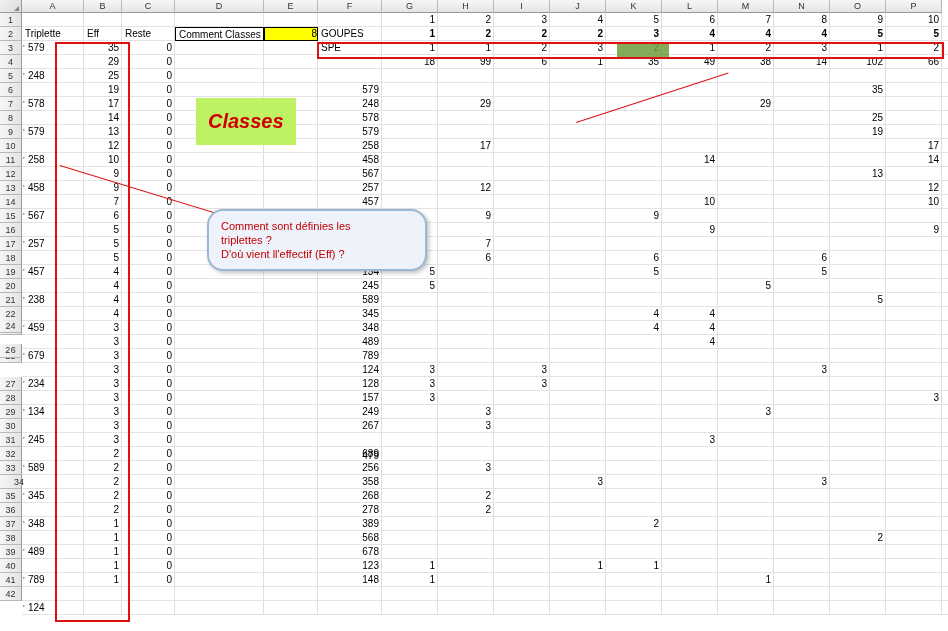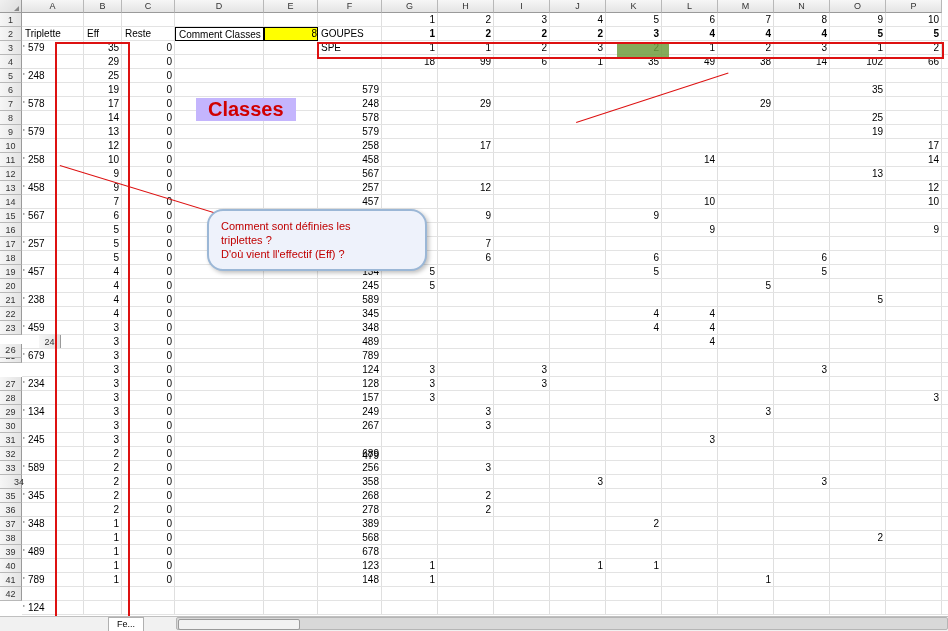--- a/index.html
+++ b/index.html
@@ -27,22 +27,22 @@
   .tick:before{content:"'";position:absolute;left:1px;top:0;color:#555;font-size:9px;}
 
   
   .redbox{position:absolute;border:2px solid #d11;box-sizing:border-box;pointer-events:none;}
   .greencell{position:absolute;background:#6f9c3d;opacity:.85;}
 
   
   .callout{position:absolute;background:#eef2fb;border:2px solid #9bb7d6;border-radius:16px;
            box-shadow:2px 2px 4px rgba(0,0,0,.25);color:#c00000;font-size:11px;
            padding:6px 10px;box-sizing:border-box;line-height:14px;}
-  .classes-title{position:absolute;background:#c4b5fd;color:#d00000;font-weight:bold;font-size:20px;
-                 padding:0 12px;border:0;}
+  .classes-title{position:absolute;background:#bef264;color:#d00000;font-weight:bold;font-size:20px;
+                 padding:12px 12px;border:0;font-style:italic;}
   .leader{position:absolute;background:#d11;height:1px;transform-origin:0 0;}
 
   
   .tabstrip{position:absolute;left:0;bottom:0;width:948px;height:14px;background:#f1f1f1;border-top:1px solid #c0c0c0;}
   .tab{position:absolute;bottom:0;height:13px;line-height:13px;font-size:9px;padding:0 8px;background:#fff;border:1px solid #b0b0b0;border-bottom:none;}
   .hscroll{position:absolute;bottom:1px;height:11px;background:#d8d8d8;border:1px solid #b5b5b5;border-radius:2px;}
   .hscroll-thumb{position:absolute;top:1px;height:9px;background:#f2f2f2;border:1px solid #9a9a9a;border-radius:2px;}
 </style>
 </head>
 <body>
@@ -85,21 +85,21 @@
       <div class="rowhdr" style="top: 195px;">14</div>
       <div class="rowhdr" style="top: 209px;">15</div>
       <div class="rowhdr" style="top: 223px;">16</div>
       <div class="rowhdr" style="top: 237px;">17</div>
       <div class="rowhdr" style="top: 251px;">18</div>
       <div class="rowhdr" style="top: 265px;">19</div>
       <div class="rowhdr" style="top: 279px;">20</div>
       <div class="rowhdr" style="top: 293px;">21</div>
       <div class="rowhdr" style="top: 307px;">22</div>
       <div class="rowhdr" style="top: 321px;">23</div>
-      <div class="rowhdr" style="top: 335px; margin-left: 39px;">24</div>
+      <div class="rowhdr" style="top: 319px;">24</div>
       <div class="rowhdr" style="top: 349px;">25</div>
       <div class="rowhdr" style="top: 344px; font-family: Liberation Mono, monospace;">26</div>
       <div class="rowhdr" style="top: 377px;">27</div>
       <div class="rowhdr" style="top: 391px;">28</div>
       <div class="rowhdr" style="top: 405px;">29</div>
       <div class="rowhdr" style="top: 419px;">30</div>
       <div class="rowhdr" style="top: 433px;">31</div>
       <div class="rowhdr" style="top: 447px;">32</div>
       <div class="rowhdr" style="top: 461px;">33</div>
       <div class="rowhdr" style="top: 475px; padding-left: 14px;">34</div>
@@ -425,19 +425,13 @@
 
   <div class="classes-title" style="left:196px;top:98px;">Classes</div>
 
 
   <div class="callout" style="left:207px;top:209px;width:220px;height:62px;padding:8px 12px;">
     <div>Comment sont définies les</div>
     <div>triplettes ?</div>
     <div>D'où vient ll'effectif (Eff) ?</div>
   </div>
 
-  <div class="tabstrip">
-    <div class="tab" style="left:108px;">Fe...</div>
-    <div class="hscroll" style="left:176px;width:770px;">
-      <div class="hscroll-thumb" style="left:1px;width:120px;"></div>
-    </div>
-  </div>
 </div>
 
 </body></html>

